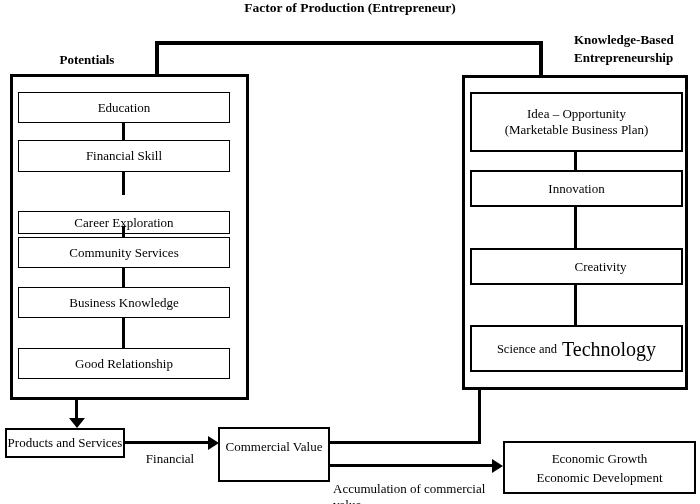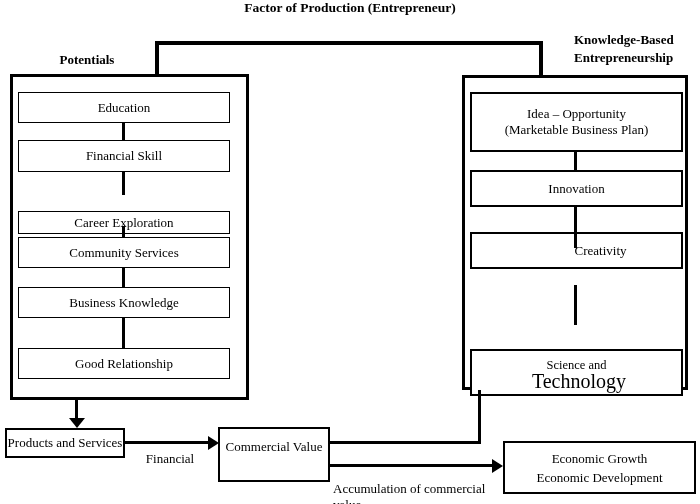--- a/index.html
+++ b/index.html
@@ -52,22 +52,22 @@
 
   .n-education { top: 92px;  height: 31px; }
   .n-financial { top: 140px; height: 32px; }
   .n-career    { top: 195px; height: 23px; margin-top: 16px; }
   .n-community { top: 237px; height: 31px; }
   .n-business  { top: 287px; height: 31px; }
   .n-good      { top: 348px; height: 31px; }
 
   .n-idea       { top: 92px;  height: 60px; }
   .n-innovation { top: 170px; height: 37px; }
-  .n-creativity { top: 232px; height: 37px; padding-left: 48px; }
-  .n-science    { top: 325px; height: 47px; flex-direction: column; margin-top: 24px; }
+  .n-creativity { top: 248px; height: 37px; padding-left: 48px; }
+  .n-science    { top: 325px; height: 47px; flex-direction: row; }
   .science-prefix { font-size: 12.5px; }
   .science-emph   { font-size: 20px; margin-left: 5px; }
 
   .vline { background: #000; width: 3px; }
   .vl-l1 { left: 122px; top: 123px; height: 17px; }
   .vl-l2 { left: 122px; top: 171px; height: 24px; }
   .vl-l3 { left: 122px; top: 226px; height: 11px; }
   .vl-l4 { left: 122px; top: 268px; height: 19px; }
   .vl-l5 { left: 122px; top: 318px; height: 30px; }
   .vl-r1 { left: 574px; top: 152px; height: 18px; }

